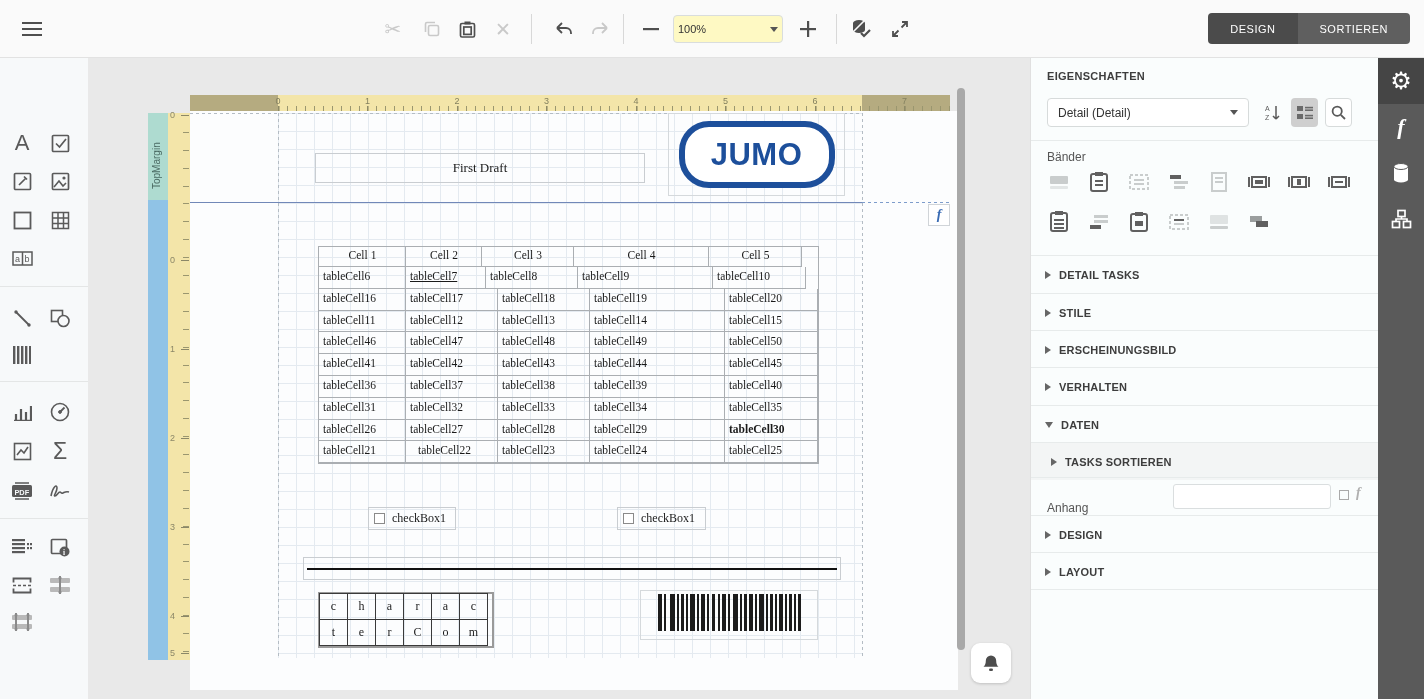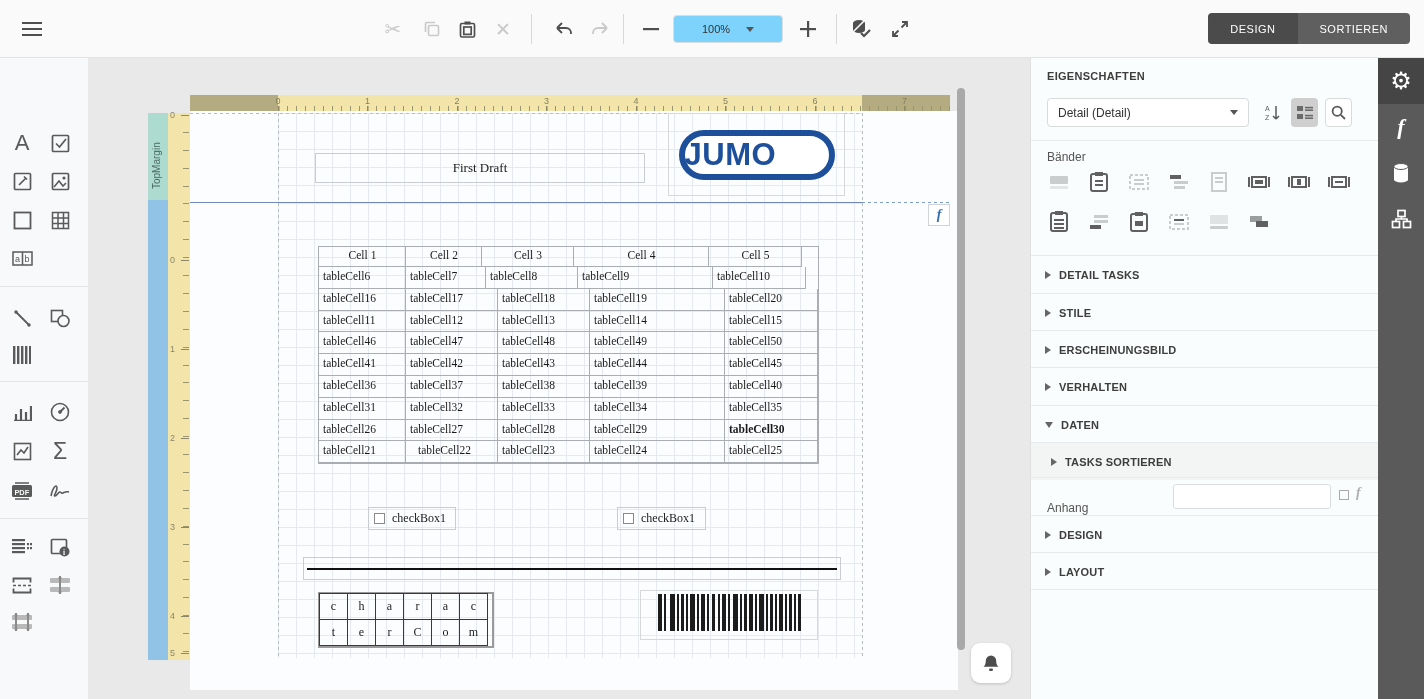--- a/index.html
+++ b/index.html
@@ -7,21 +7,21 @@
   .app { position:relative; width:1424px; height:699px; background:#e9e9e9; }
 
   
   .topbar { position:absolute; left:0; top:0; width:1424px; height:58px; background:#fafafa; border-bottom:1px solid #e2e2e2; z-index:5; }
   .tb-btn { position:absolute; top:14px; width:30px; height:30px; display:flex; align-items:center; justify-content:center; cursor:pointer; color:#4f4f4f; }
   .tb-btn.disabled { color:#c9c9c9; }
   .tb-sep { position:absolute; top:14px; width:1px; height:30px; background:#d8d8d8; }
   .hamburger { left:17px; }
   .hamburger div { width:20px; height:14px; border-top:2px solid #4f4f4f; border-bottom:2px solid #4f4f4f; position:relative; }
   .hamburger div:after { content:""; position:absolute; left:0; top:4px; width:20px; height:2px; background:#4f4f4f; }
-  .zoom-select { position:absolute; left:673px; top:15px; width:110px; height:28px; background:#7dd3fc; border:1px solid #d9dddd; border-radius:4px; font-size:11px; color:#333; display:flex; align-items:center; padding:0 28px; cursor:pointer; }
+  .zoom-select { position:absolute; left:673px; top:15px; width:110px; height:28px; background:#fef9c3; border:1px solid #d9dddd; border-radius:4px; font-size:11px; color:#333; display:flex; align-items:center; padding:0 4px; cursor:pointer; }
   .zoom-select .caret { margin-left:auto; width:0; height:0; border-left:4px solid transparent; border-right:4px solid transparent; border-top:5px solid #555; }
   .view-toggle { position:absolute; right:14px; top:13px; height:31px; display:flex; border-radius:4px; overflow:hidden; }
   .view-toggle .vbtn { height:31px; padding:0 22px; font-size:11px; letter-spacing:.5px; color:#fff; display:flex; align-items:center; cursor:pointer; }
   .vbtn.design { background:#4b4b4b; }
   .vbtn.preview { background:#5f5f5f; }
 
   
   .toolbox { position:absolute; left:0; top:58px; width:88px; height:641px; background:#f7f9fa; z-index:4; }
   .tool { position:absolute; width:26px; height:26px; display:flex; align-items:center; justify-content:center; color:#5a5a5a; cursor:pointer; font-size:19px; }
   .tool.dim { color:#b9b9b9; }
@@ -54,21 +54,21 @@
   .dash-top { position:absolute; left:0; top:2px; width:672px; height:1px;
       background-image:repeating-linear-gradient(to right,#b4bcc4 0 3px,transparent 3px 6px); }
   .band-line { position:absolute; left:0; top:91px; width:672px; height:1px; background:#7188b8; }
   .band-line-dash { position:absolute; left:672px; top:91px; width:88px; height:1px;
       background-image:repeating-linear-gradient(to right,#7d9ccb 0 3px,transparent 3px 6px); }
   .expr-badge { position:absolute; width:22px; height:22px; background:#fff; border:1px solid #d0d4d8; display:flex; align-items:center; justify-content:center; color:#3a6cb4; font-family:"Liberation Serif",serif; font-style:italic; font-weight:bold; font-size:14px; cursor:pointer; }
 
   .el { position:absolute; border:1px solid #c9cdd1; font-family:"Liberation Serif",serif; color:#1a1a1a; }
   .el-title { left:125px; top:42px; width:330px; height:30px; display:flex; align-items:center; justify-content:center; font-size:13px; }
   .el-logo { left:478px; top:2px; width:177px; height:83px; border-color:#d5d9dc; display:flex; align-items:center; justify-content:center; }
-  .logo-pill { width:156px; height:50px; border:6px solid #1d4f9b; border-radius:30px; display:flex; align-items:center; justify-content:flex-start; background:#fff; }
+  .logo-pill { width:156px; height:67px; border:6px solid #1d4f9b; border-radius:30px; display:flex; align-items:center; justify-content:center; background:#fff; }
   .logo-pill span { font-family:"Liberation Sans",sans-serif; font-weight:bold; font-size:31px; color:#1d4f9b; letter-spacing:0.5px; }
   .el-table { left:128px; top:135px; width:501px; border:1px solid #aaaeb2; }
   .trow { display:flex; }
   .tcell { border-right:1px solid #aaaeb2; border-bottom:1px solid #aaaeb2; font-size:11.5px; padding:3px 3px 0 4px; overflow:hidden; white-space:nowrap; }
   .tcell.th { text-align:center; padding-top:2px; }
   .el-check { top:396px; height:23px; display:flex; align-items:center; padding-left:5px; font-size:12px; gap:7px; }
   .el-check .box { width:11px; height:11px; border:1px solid #8a8a8a; background:#fff; }
   .el-line { left:113px; top:446px; width:538px; height:23px; }
   .el-line .ln { position:absolute; left:3px; right:3px; top:10px; height:2px; background:#111; }
   .el-comb { left:128px; top:481px; width:176px; border:2px solid #9a9a9a; font-size:12px; }
@@ -387,21 +387,21 @@
       <div class="el el-table">
           <div class="trow" style="height: 20px;">
             <div class="tcell th" style="width: 87px;">Cell 1</div>
             <div class="tcell th" style="width: 76px;">Cell 2</div>
             <div class="tcell th" style="width: 92px;">Cell 3</div>
             <div class="tcell th" style="width: 135px;">Cell 4</div>
             <div class="tcell th" style="width: 93px;">Cell 5</div>
           </div>
           <div class="trow" style="height: 21.8px;">
             <div class="tcell" style="width: 87px;">tableCell6</div>
-            <div class="tcell" style="width: 80px;">tableCell7</div>
+            <div class="tcell" style="width: 80px; text-decoration: underline;">tableCell7</div>
             <div class="tcell" style="width: 92px;">tableCell8</div>
             <div class="tcell" style="width: 135px;">tableCell9</div>
             <div class="tcell" style="width: 93px;">tableCell10</div>
           </div>
           <div class="trow" style="height: 21.8px;">
             <div class="tcell" style="width: 87px;">tableCell16</div>
             <div class="tcell" style="width: 92px;">tableCell17</div>
             <div class="tcell" style="width: 92px;">tableCell18</div>
             <div class="tcell" style="width: 135px;">tableCell19</div>
             <div class="tcell" style="width: 93px;">tableCell20</div>

